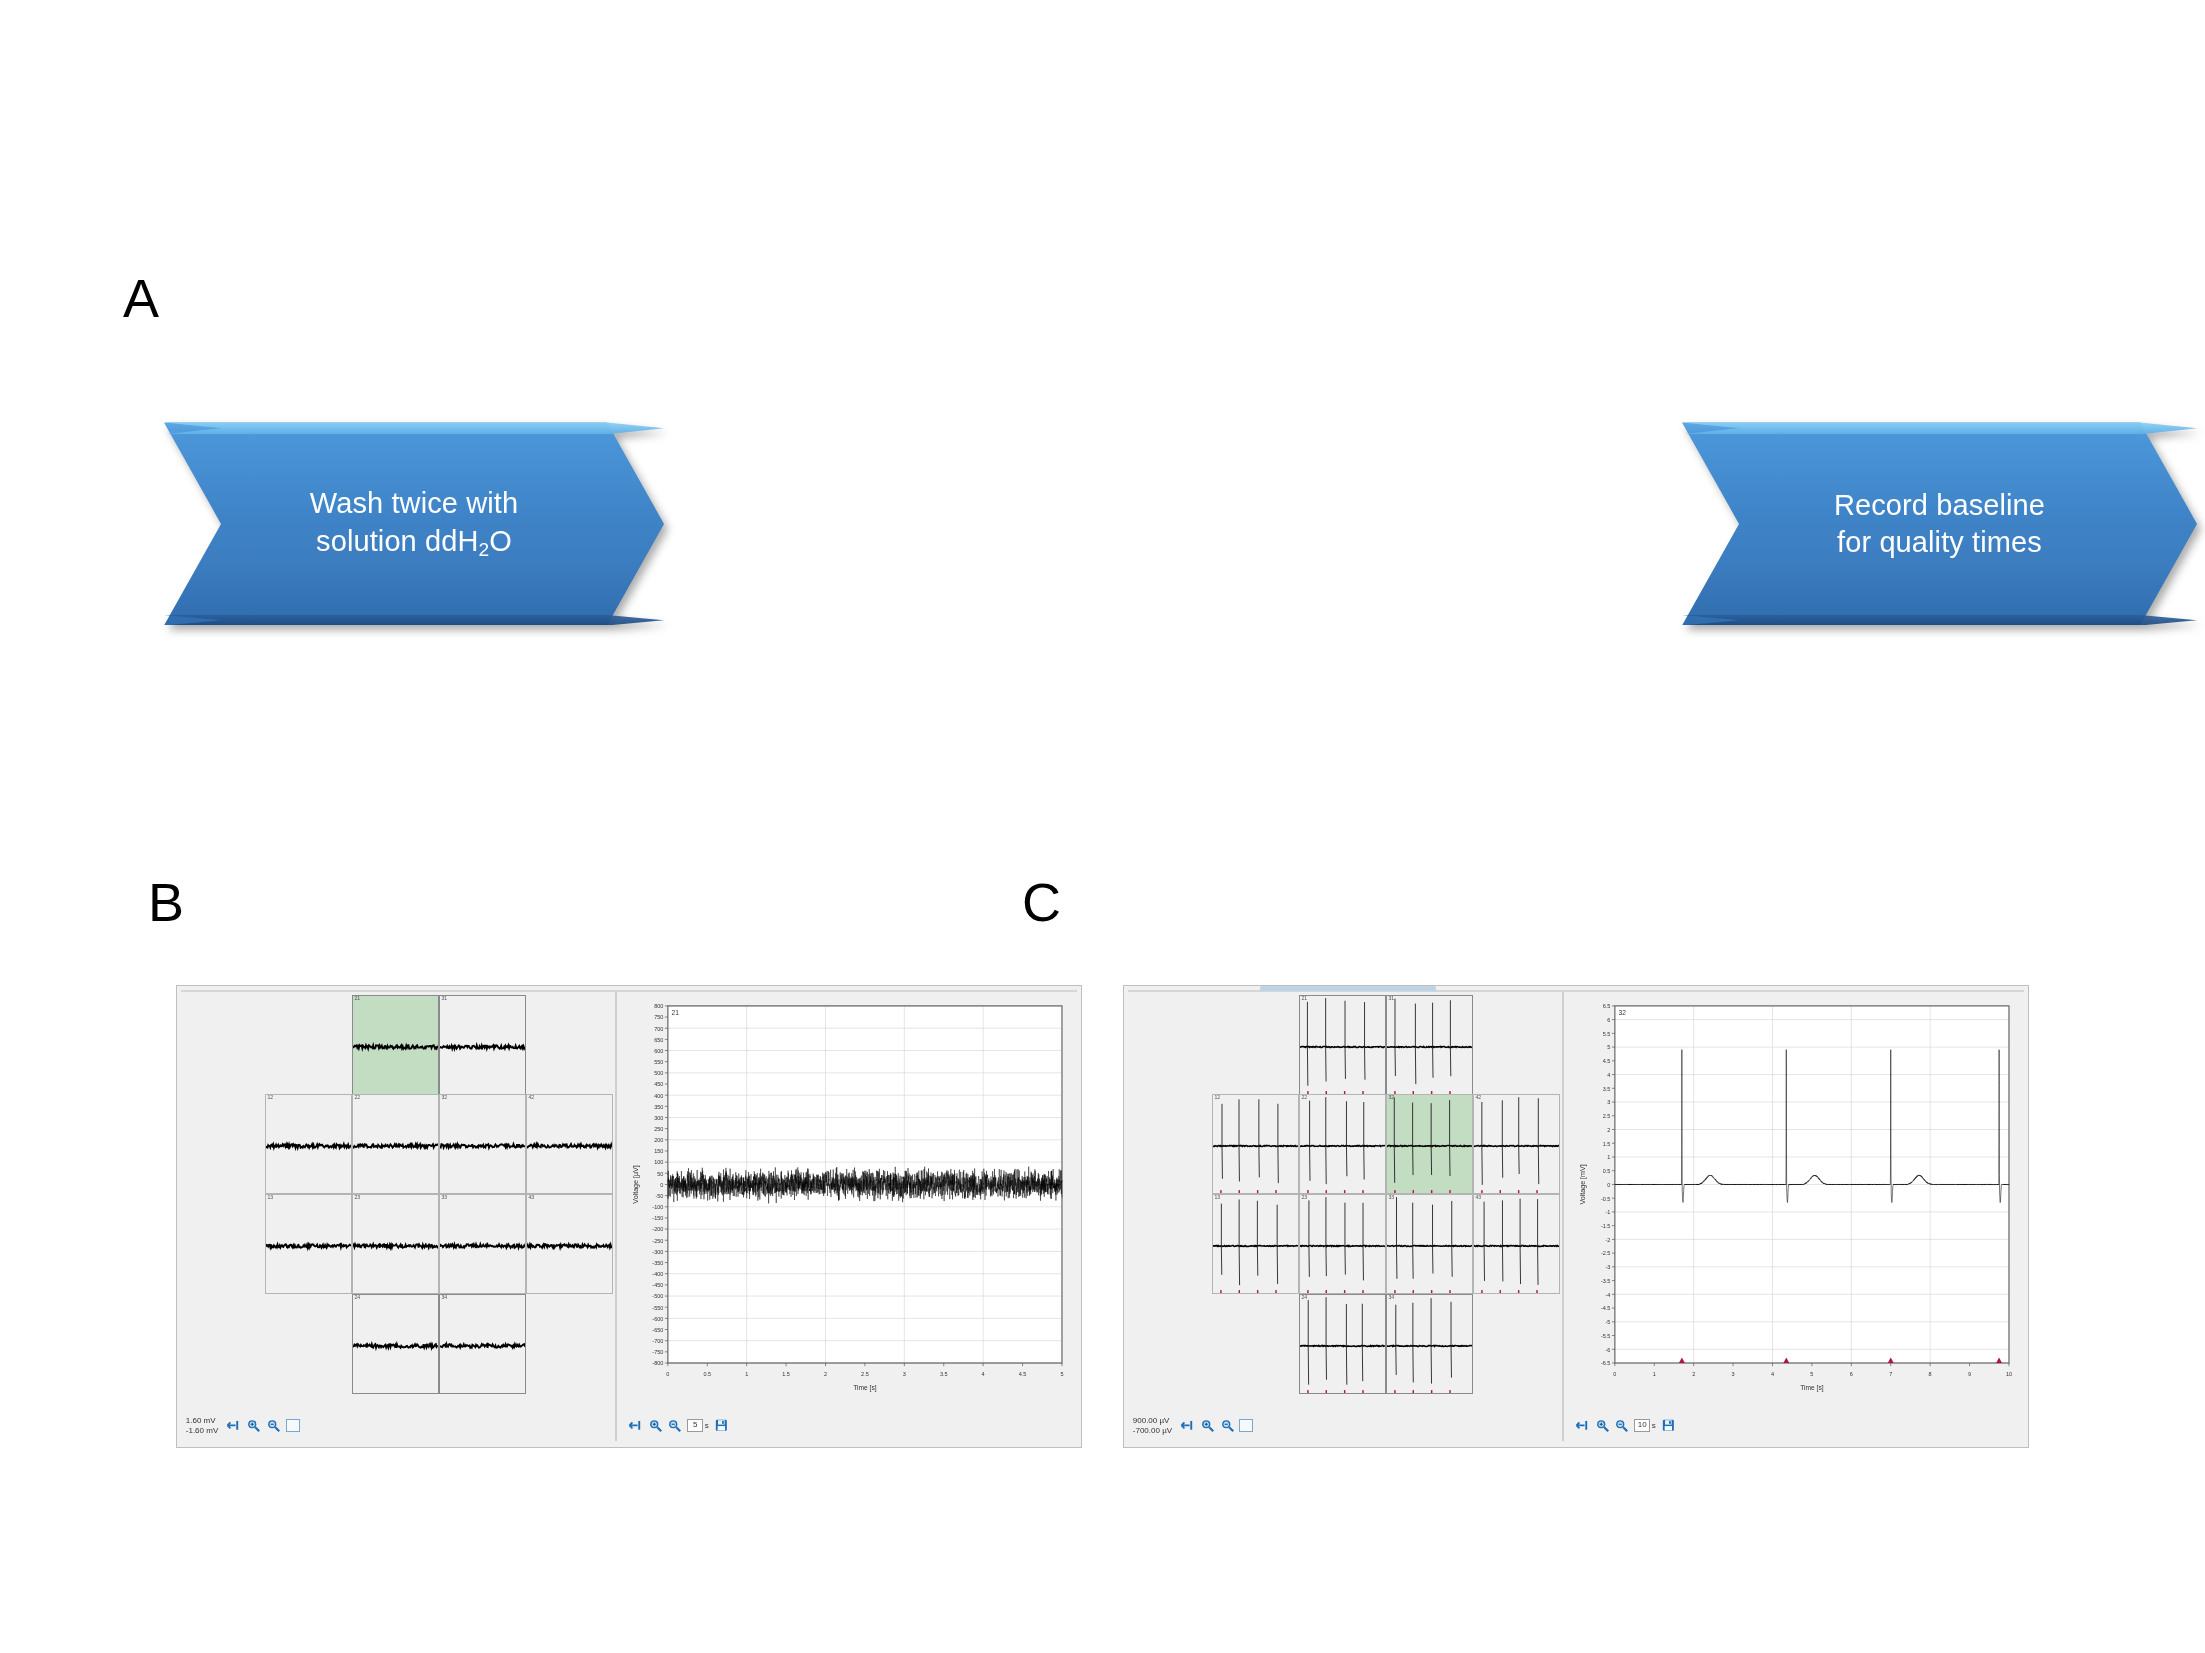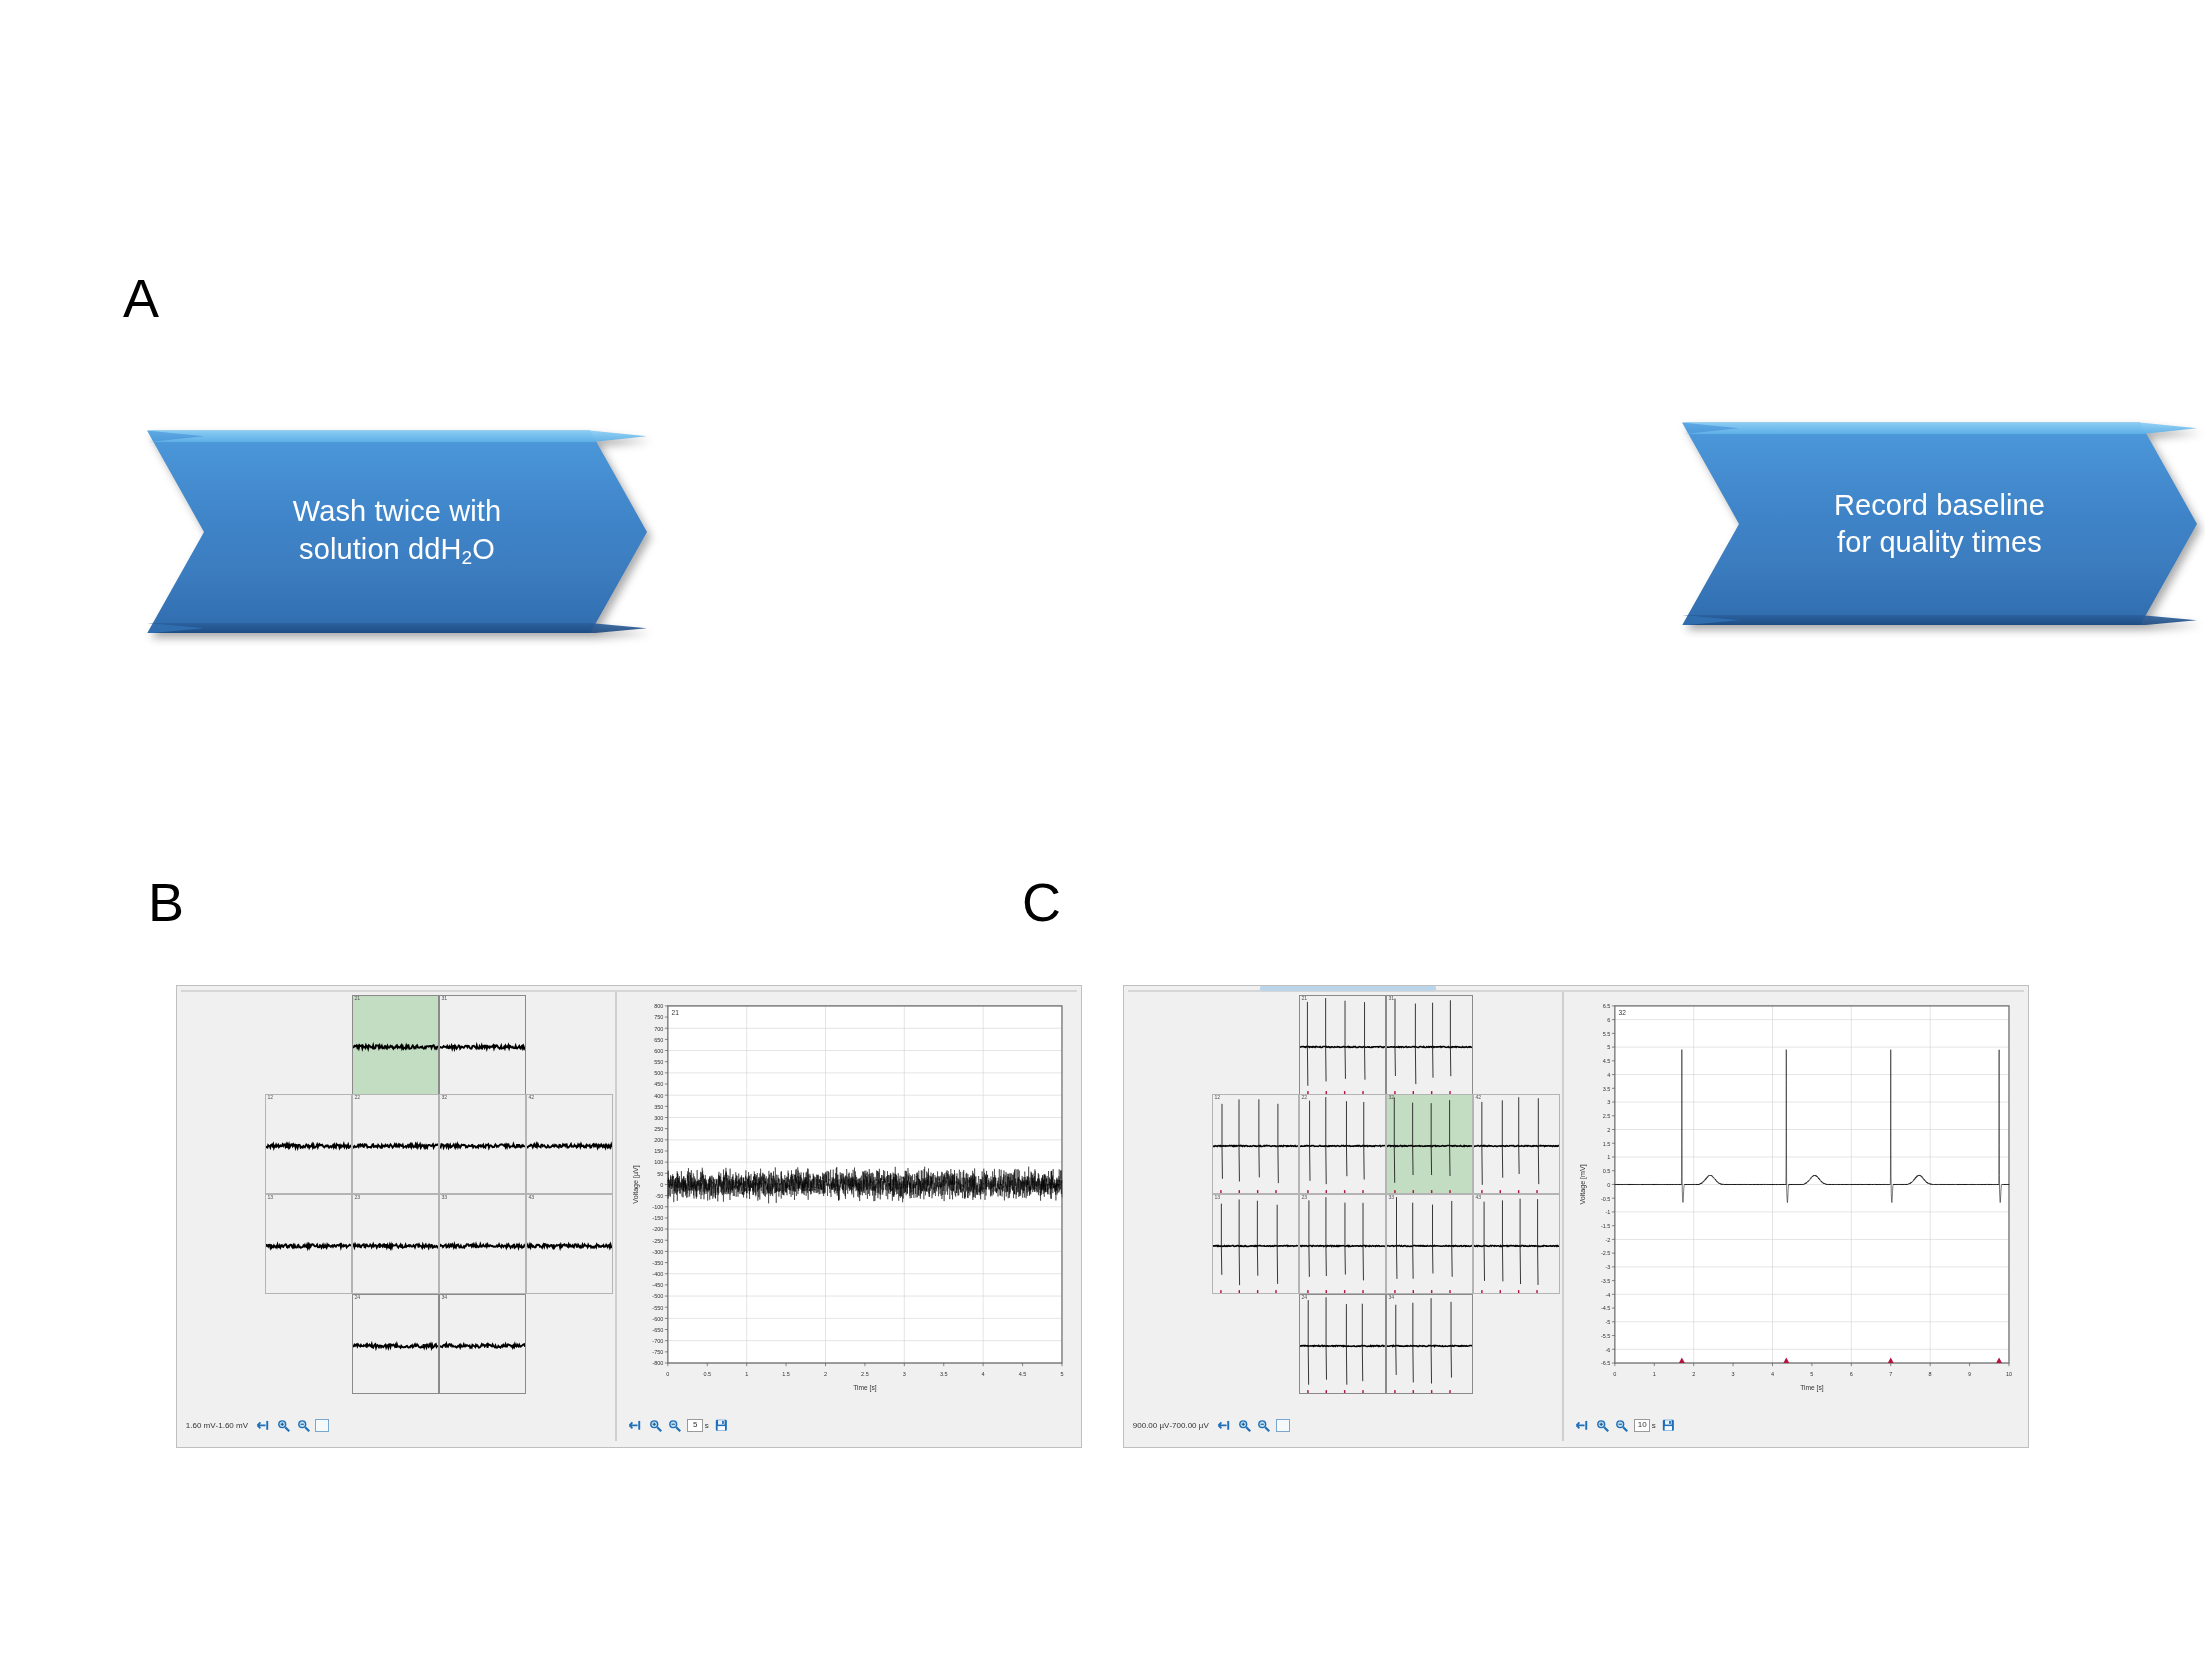--- a/index.html
+++ b/index.html
@@ -16,21 +16,21 @@
   .chev{position:absolute;top:7.4px;height:203px;filter:drop-shadow(4.4px 5.1px 4.4px rgba(0,0,0,.33));}
   .chev .body{position:absolute;inset:0;background:linear-gradient(180deg,#5ea9e4 0%,#4a96d8 7%,#3f84c8 45%,#3b7cbe 72%,#2f6cae 100%);
     clip-path:polygon(0 0, calc(100% - 57px) 0, 100% 50%, calc(100% - 57px) 100%, 0 100%, 57px 50%);}
   .chev .hl{position:absolute;left:0;right:0;top:0;height:11.8px;background:linear-gradient(180deg,#8fd0f5,#5fb0e8);
     clip-path:polygon(0 0, calc(100% - 57px) 0, 100% 50%, calc(100% - 57px) 100%, 0 100%, 57px 50%);opacity:.95;}
   .chev .sh{position:absolute;left:0;right:0;bottom:0;height:10.3px;background:linear-gradient(180deg,#2a5f9d,#1d4a80);
     clip-path:polygon(0 0, calc(100% - 57px) 0, 100% 50%, calc(100% - 57px) 100%, 0 100%, 57px 50%);opacity:.9;}
   .chev .txt{position:absolute;inset:0;display:flex;align-items:center;justify-content:center;text-align:center;
     color:#fff;font-size:29px;line-height:1.28;padding:0 68px;box-sizing:border-box;letter-spacing:0.1px;}
   .chev .txt sub{font-size:.66em;vertical-align:-.28em;}
-  #chev-0{left:0px;width:500px;margin-top:8px;}
+  #chev-0{left:17px;width:500px;}
   #chev-1{left:485px;width:500px;}
   #chev-2{left:970px;width:500px;}
   #chev-3{left:1535px;width:515px;}
 
   
   .mea{position:absolute;background:#f0f0f0;border:1.5px solid #bfbfbf;box-sizing:border-box;}
   #mea-b{left:176px;top:985px;width:906px;height:463px;}
   #mea-c{left:1123px;top:985px;width:906px;height:463px;}
   .mea .toprule{position:absolute;left:4.4px;right:4.4px;top:4.4px;height:1.5px;background:#d6d6d6;}
   .mea .tabstrip{position:absolute;top:0px;height:5.1px;background:#bcd4e8;border-radius:1.5px;}
@@ -43,21 +43,21 @@
   
   .wellgrid{position:absolute;}
   .wellcell{position:absolute;box-sizing:border-box;border:0.7px solid #8a8a8a;background:#f0f0f0;overflow:hidden;}
   .wellcell.sel{background:#c3ddc3;}
   .wellcell.light{border-color:#b4b4b4;}
   .wellcell .lbl{position:absolute;left:1.5px;top:0px;font-size:5.1px;color:#555;line-height:5.9px;}
   .wellcell svg{position:absolute;left:0;top:0;width:100%;height:100%;}
 
   
   .toolbar{position:absolute;left:2.9px;bottom:1.5px;height:25px;display:flex;align-items:center;gap:5.1px;}
-  .scalevals{display:flex;flex-direction:row;justify-content:flex-start;font-size:8px;color:#333;line-height:9.6px;margin-right:2.9px;}
+  .scalevals{display:flex;flex-direction:column;justify-content:flex-start;font-size:8px;color:#333;line-height:9.6px;margin-right:2.9px;}
   .ticon{width:14.7px;height:14.7px;display:inline-block;}
   .boxbtn{width:14px;height:12.5px;border:0.7px solid #7aa7cf;background:#f6f9fc;box-sizing:border-box;}
   .spin{display:flex;align-items:center;gap:1.5px;font-size:8px;color:#333;}
   .spinbox{border:0.7px solid #9a9a9a;background:#fff;padding:0 2.2px;font-size:8px;line-height:10.3px;min-width:9.6px;text-align:center;}
 
   
   .plotwrap{position:absolute;left:5.9px;right:4.4px;top:4.4px;bottom:31px;}
   .plotwrap svg{width:100%;height:100%;display:block;}
   .plot-axis-text{font-size:9px;fill:#333;font-family:"Liberation Sans",sans-serif;}
   .plot-axis-text-s{font-size:7.5px;fill:#333;font-family:"Liberation Sans",sans-serif;}

